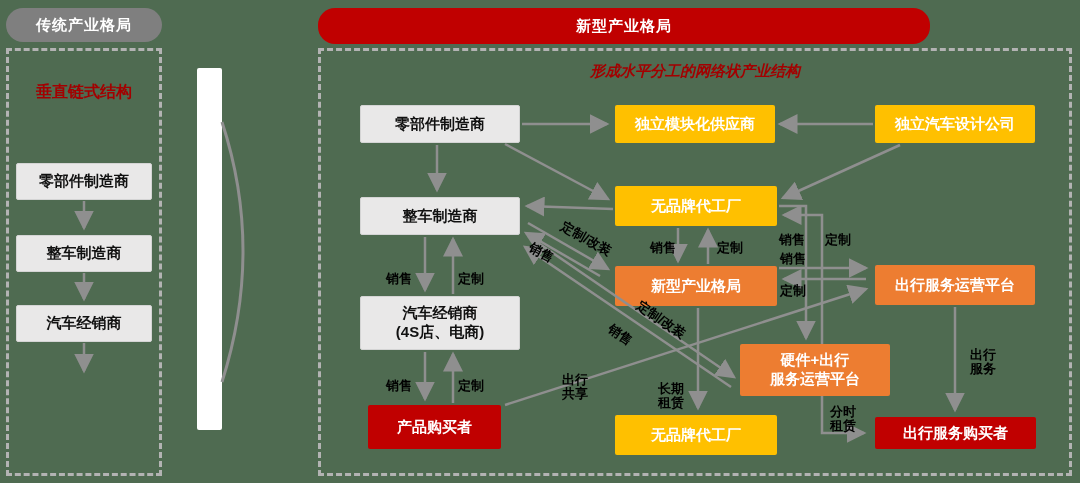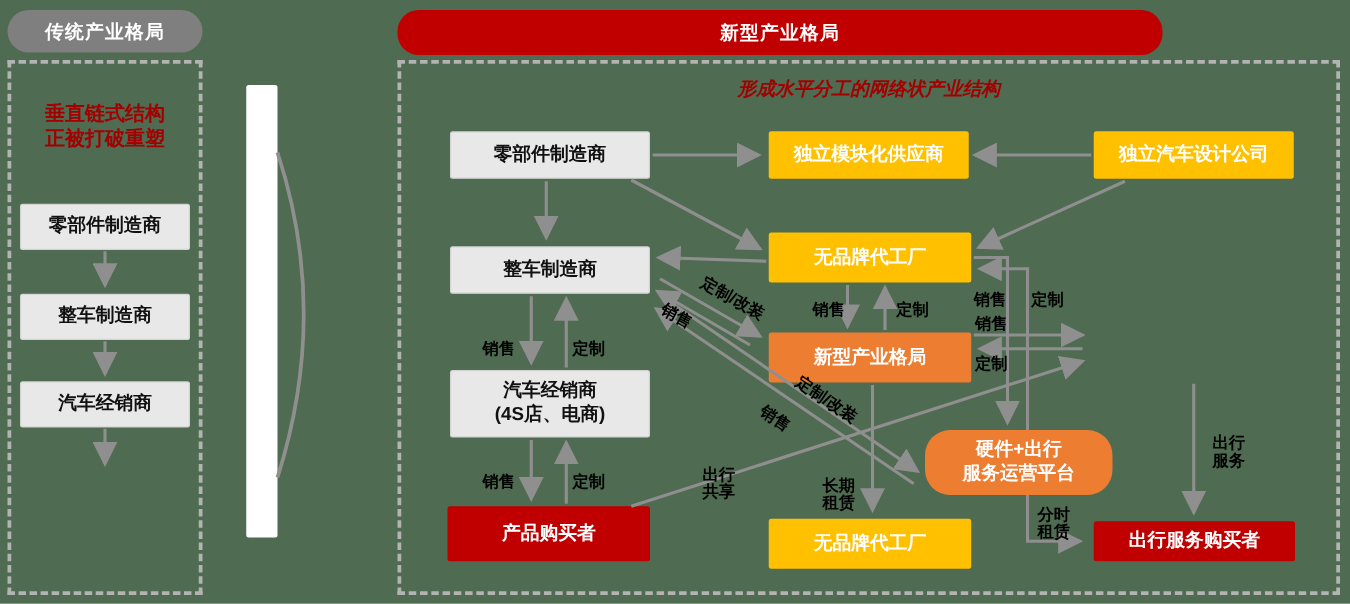--- a/index.html
+++ b/index.html
@@ -37,21 +37,20 @@
 </head>
 <body>
 
 <div id="stage">
 
   <div class="hdr gray" style="left:6px;top:8px;width:156px;height:34px;">传统产业格局</div>
   <div class="panel" style="left:6px;top:48px;width:156px;height:428px;"></div>
 
   <div class="note" style="left:6px;top:82px;">
     <div>垂直链式结构</div>
-    <div>正被打破重塑</div>
   </div>
 
   <div class="box grayb" style="left:16px;top:163px;width:136px;height:37px;">
       <span>零部件制造商</span>
     </div>
   <div class="box grayb" style="left:16px;top:235px;width:136px;height:37px;">
       <span>整车制造商</span>
     </div>
   <div class="box grayb" style="left:16px;top:305px;width:136px;height:37px;">
       <span>汽车经销商</span>
@@ -76,34 +75,37 @@
   <div class="box grayb" style="left:360px;top:197px;width:160px;height:38px;">
       <span>整车制造商</span>
     </div>
   <div class="box yellowb" style="left:615px;top:186px;width:162px;height:40px;">
       <span>无品牌代工厂</span>
     </div>
 
   <div class="box orangeb" style="left:615px;top:266px;width:162px;height:40px;">
       <span>新型产业格局</span>
     </div>
+  <div class="box orangeb" style="left:875px;top:265px;width:160px;height:40px;">
+      <span>出行服务运营平台</span>
+    </div>
 
   <div class="box grayb" style="left:360px;top:296px;width:160px;height:54px;">
     <span>汽车经销商</span>
     <span>(4S店、电商)</span>
   </div>
 
-  <div class="box redb" style="left:358px;top:405px;width:162px;height:44px;align-items:center;">
+  <div class="box redb" style="left:368px;top:405px;width:133px;height:44px;align-items:center;">
       <span>产品购买者</span>
     </div>
   <div class="box yellowb" style="left:615px;top:415px;width:162px;height:40px;">
       <span>无品牌代工厂</span>
     </div>
 
-  <div class="box orangeb" style="left:740px;top:344px;width:150px;height:52px;border-radius:20px;">
+  <div class="box orangeb" style="left:740px;top:344px;width:150px;height:52px;">
     <span>硬件+出行</span>
     <span>服务运营平台</span>
   </div>
 
   <div class="box redb" style="left:875px;top:417px;width:161px;height:32px;justify-content:center;">
       <span>出行服务购买者</span>
     </div>
 
   <svg class="overlay" width="1080" height="483" viewBox="0 0 1080 483">
     <defs>

